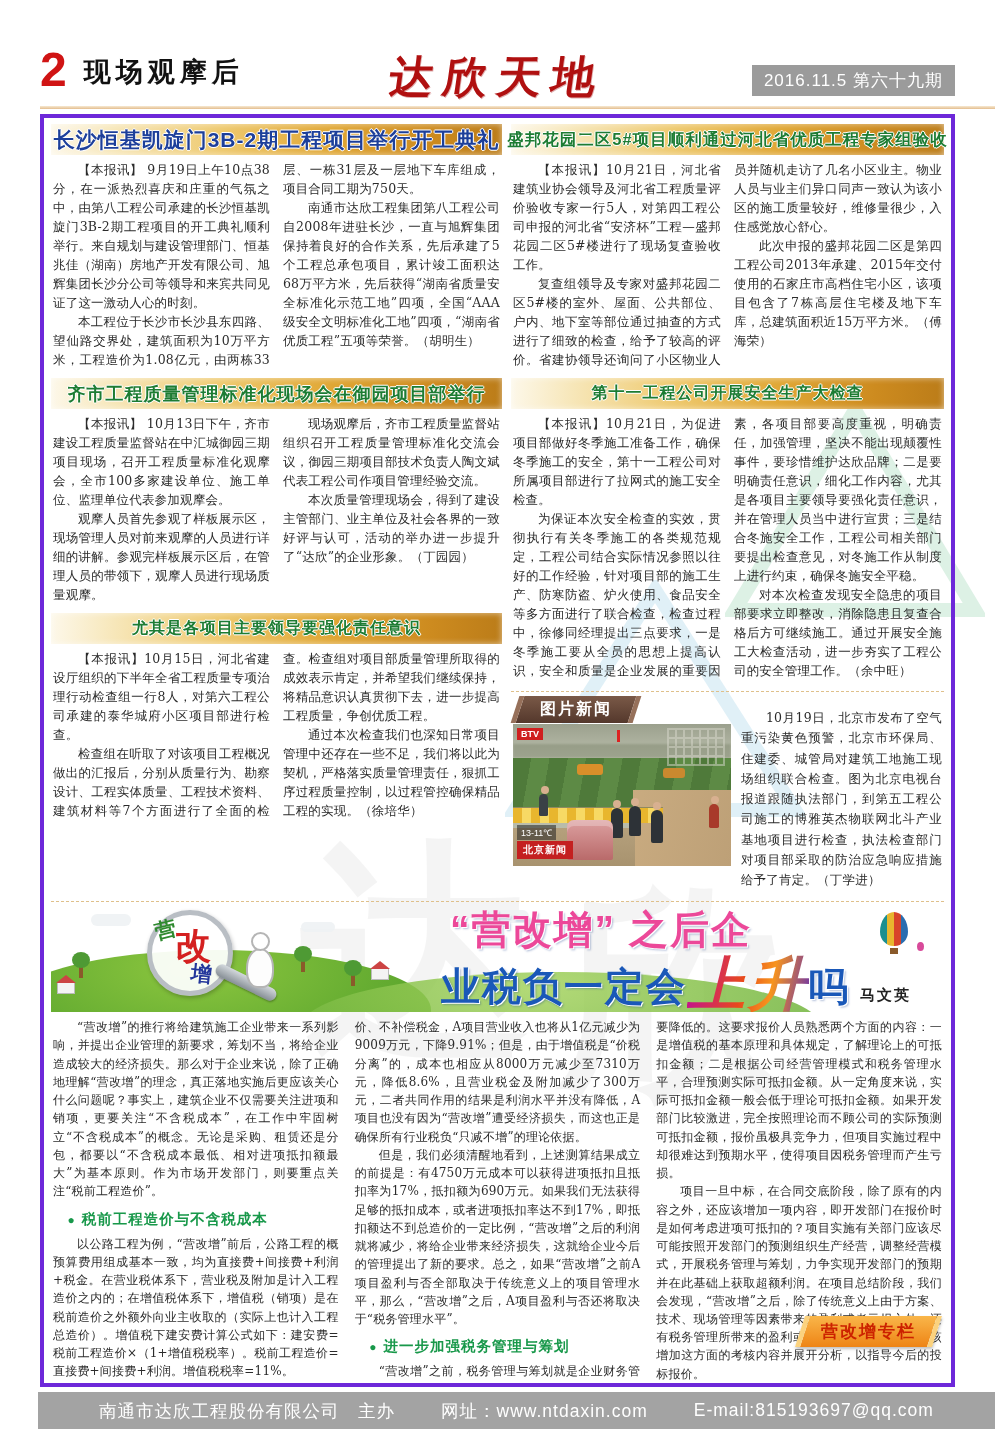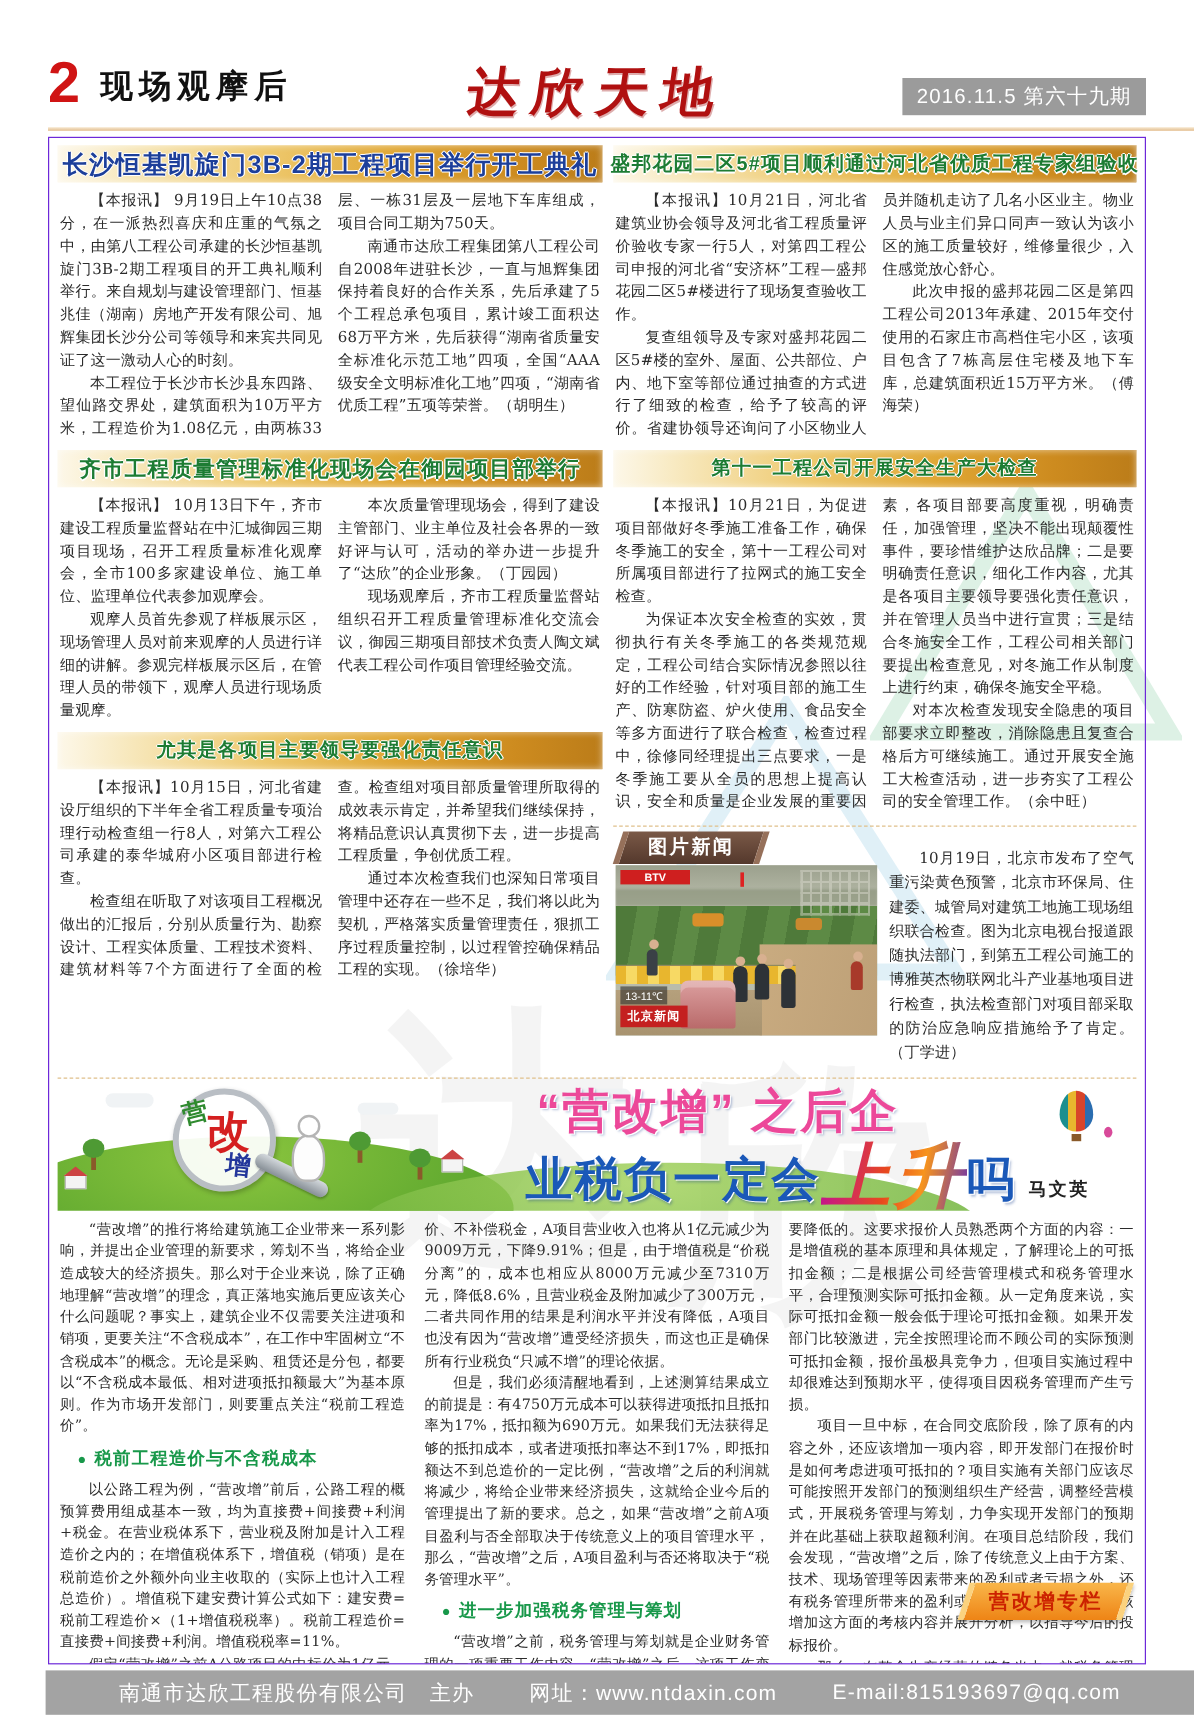--- a/index.html
+++ b/index.html
@@ -12,21 +12,21 @@
   .section-title{font-family:"Liberation Sans",sans-serif;font-weight:bold;font-size:27px;color:#111;
            letter-spacing:5px;display:inline-block;vertical-align:bottom;margin-left:12px;padding-bottom:4px;}
   .masthead{position:absolute;left:0;right:0;top:2px;text-align:center;font-family:"DejaVu Serif",serif;
            font-weight:bold;font-size:44px;color:#b01010;letter-spacing:10px;transform:skewX(-8deg);
            text-shadow:1px 1px 0 rgba(160,20,20,.35);}
   .issue-badge{position:absolute;right:0;bottom:6px;background:#9b9b9b;color:#fff;
            font-family:"Liberation Sans",sans-serif;font-size:17px;padding:4px 12px;letter-spacing:1px;}
   .header-rule{position:absolute;top:106px;left:40px;right:0;height:3px;z-index:3;
            background:linear-gradient(#f7e9d2,#e3bd8e);}
   
-  .frame{position:absolute;top:114px;left:40px;right:40px;bottom:50px;border:1px solid #6d28d9;
+  .frame{position:absolute;top:114px;left:40px;right:40px;bottom:50px;border:4px solid #6d28d9;
          padding:6px 7px;overflow:hidden;z-index:2;background:transparent;}
   .cols{display:flex;gap:9px;position:relative;z-index:2;}
   .col-left{width:51.5%;}
   .col-right{width:48.5%;display:flex;flex-direction:column;}
   
   .banner{height:31px;display:flex;align-items:center;justify-content:center;margin-bottom:5px;
           background:linear-gradient(93deg,#fdf8ea 0%,#f7e7ba 14%,#eec96e 38%,#e0a735 62%,#cd8b1f 84%,#bb7c19 100%);
           box-shadow:inset 0 0 6px rgba(255,255,255,.6);}
   .banner span{font-family:"Liberation Sans",sans-serif;font-weight:bold;letter-spacing:1px;white-space:nowrap;
           text-shadow:-1px 0 0 #fff,1px 0 0 #fff,0 -1px 0 #fff,0 1px 0 #fff;}
@@ -59,21 +59,21 @@
   .ph-exc1{position:absolute;left:64px;top:40px;width:26px;height:11px;background:#d98f2a;border-radius:3px;}
   .ph-exc2{position:absolute;left:150px;top:44px;width:22px;height:10px;background:#c9892f;border-radius:3px;}
   .person{position:absolute;width:12px;height:30px;background:#2d3237;border-radius:6px 6px 2px 2px;}
   .person .head{position:absolute;top:-8px;left:2px;width:8px;height:8px;border-radius:50%;background:#d8b090;}
   .person.p1{left:98px;top:84px;} .person.p2{left:116px;top:82px;} .person.p3{left:138px;top:86px;height:33px;}
   .person.p4{left:26px;top:70px;height:22px;width:9px;background:#3a4046;}
   .person.p5{left:196px;top:80px;height:24px;width:10px;background:#a83a2a;}
   .ph-box{position:absolute;left:54px;bottom:6px;width:46px;height:40px;border-radius:7px 7px 2px 2px;
        background:linear-gradient(#dca0a0,#b96a6a);box-shadow:inset 0 6px 0 rgba(255,255,255,.25);}
   .ph-btv{position:absolute;top:4px;left:4px;background:#cf1f1f;color:#fff;font:bold 9px "Liberation Sans",sans-serif;
-       padding:1px 20px;z-index:2;text-align:center;}
+       padding:1px 4px;z-index:2;text-align:center;}
   .ph-tick{position:absolute;top:6px;left:104px;width:3px;height:12px;background:#d22;z-index:2;}
   .ph-weather{position:absolute;bottom:26px;left:4px;background:rgba(35,35,35,.55);color:#fff;
        font:9px "Liberation Sans",sans-serif;padding:1px 4px;z-index:2;}
   .ph-channel{position:absolute;bottom:7px;left:4px;background:#c42020;color:#fff;
        font:bold 10px "Liberation Sans",sans-serif;padding:2px 6px;z-index:2;letter-spacing:1px;}
   .pn-text{flex:1;font-size:12.5px;line-height:1.62;text-align:justify;letter-spacing:.2px;}
   .pn-text p{margin:0;text-indent:2em;}
   
   .feature{border-top:1px dashed #dfc08b;margin-top:5px;padding-top:6px;position:relative;z-index:2;}
   .feature-banner{position:relative;height:104px;overflow:hidden;}
@@ -171,22 +171,22 @@
           <p>本工程位于长沙市长沙县东四路、望仙路交界处，建筑面积为10万平方米，工程造价为1.08亿元，由两栋33层、一栋31层及一层地下车库组成，项目合同工期为750天。</p>
           <p>南通市达欣工程集团第八工程公司自2008年进驻长沙，一直与旭辉集团保持着良好的合作关系，先后承建了5个工程总承包项目，累计竣工面积达68万平方米，先后获得“湖南省质量安全标准化示范工地”四项，全国“AAA级安全文明标准化工地”四项，“湖南省优质工程”五项等荣誉。（胡明生）</p>
         </div>
 
         <div class="banner">
           <span class="hl-green fs18">齐市工程质量管理标准化现场会在御园项目部举行</span>
         </div>
         <div class="art">
           <p>【本报讯】 10月13日下午，齐市建设工程质量监督站在中汇城御园三期项目现场，召开工程质量标准化观摩会，全市100多家建设单位、施工单位、监理单位代表参加观摩会。</p>
           <p>观摩人员首先参观了样板展示区，现场管理人员对前来观摩的人员进行详细的讲解。参观完样板展示区后，在管理人员的带领下，观摩人员进行现场质量观摩。</p>
+          <p>现场观摩后，齐市工程质量监督站组织召开工程质量管理标准化交流会议，御园三期项目部技术负责人陶文斌代表工程公司作项目管理经验交流。</p>
           <p>本次质量管理现场会，得到了建设主管部门、业主单位及社会各界的一致好评与认可，活动的举办进一步提升了“达欣”的企业形象。（丁园园）</p>
-          <p>现场观摩后，齐市工程质量监督站组织召开工程质量管理标准化交流会议，御园三期项目部技术负责人陶文斌代表工程公司作项目管理经验交流。</p>
         </div>
 
         <div class="banner">
           <span class="hl-green fs20">尤其是各项目主要领导要强化责任意识</span>
         </div>
         <div class="art">
           <p>【本报讯】10月15日，河北省建设厅组织的下半年全省工程质量专项治理行动检查组一行8人，对第六工程公司承建的泰华城府小区项目部进行检查。</p>
           <p>检查组在听取了对该项目工程概况做出的汇报后，分别从质量行为、勘察设计、工程实体质量、工程技术资料、建筑材料等7个方面进行了全面的检查。检查组对项目部质量管理所取得的成效表示肯定，并希望我们继续保持，将精品意识认真贯彻下去，进一步提高工程质量，争创优质工程。</p>
           <p>通过本次检查我们也深知日常项目管理中还存在一些不足，我们将以此为契机，严格落实质量管理责任，狠抓工序过程质量控制，以过程管控确保精品工程的实现。（徐培华）</p>
         </div>

